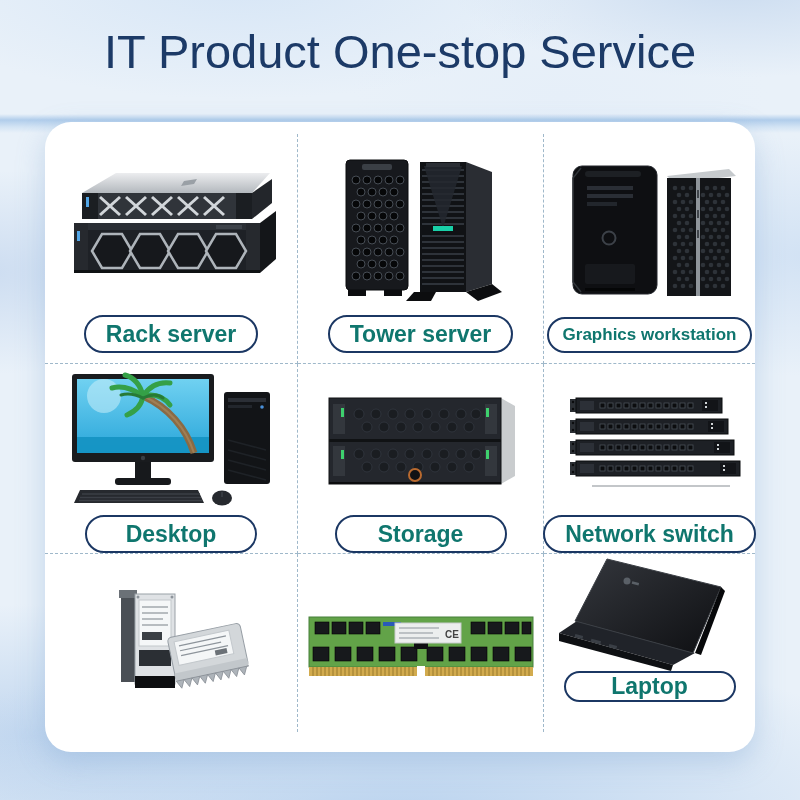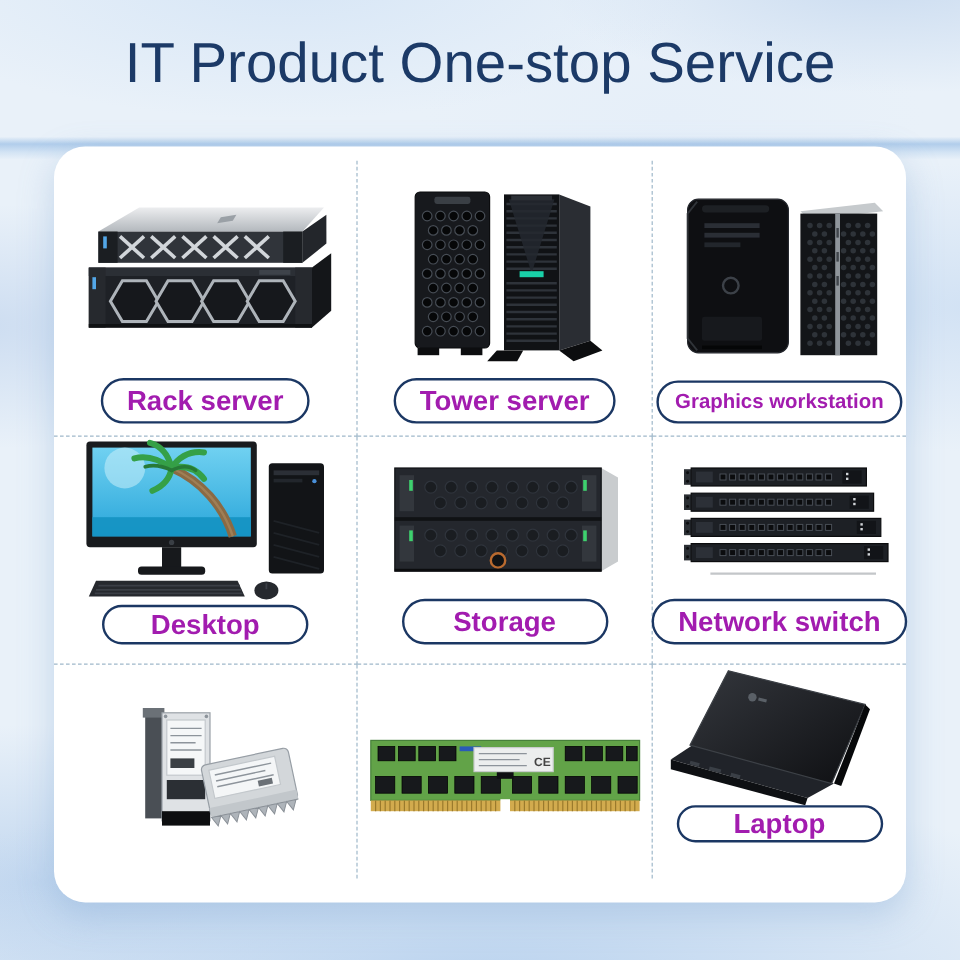--- a/index.html
+++ b/index.html
@@ -36,25 +36,25 @@
     display:flex;flex-direction:column;align-items:center;justify-content:flex-end;
     box-sizing:border-box;min-width:0;
   }
   .cell.c1,.cell.c2{border-right:1.5px dashed #9fb8ca;}
   .cell.r1,.cell.r2{border-bottom:1.5px dashed #9fb8ca;}
   .img-wrap{flex:1;display:flex;align-items:center;justify-content:center;width:100%;}
   .pill{
     display:inline-flex;align-items:center;justify-content:center;
     height:38px;min-width:172px;padding:0 20px;box-sizing:border-box;
     border:2.5px solid #1b3763;border-radius:21px;background:#ffffff;
-    color:#a21caf;font-weight:bold;font-size:23px;white-space:nowrap;
+    color:#0f766e;font-weight:bold;font-size:23px;white-space:nowrap;
   }
   .pill.small{font-size:17px;min-width:0;padding:0 14px;height:36px;}
   .r1 .pill{margin-bottom:10px;}
-  .r2 .pill{margin-bottom:16px;}
+  .r2 .pill{margin-bottom:0;}
   .r3 .pill{margin-bottom:30px;}
 </style>
 </head>
 <body>
 
 <h1 class="title">IT Product One-stop Service</h1>
 
 <div class="card">
   <div class="grid">
 

